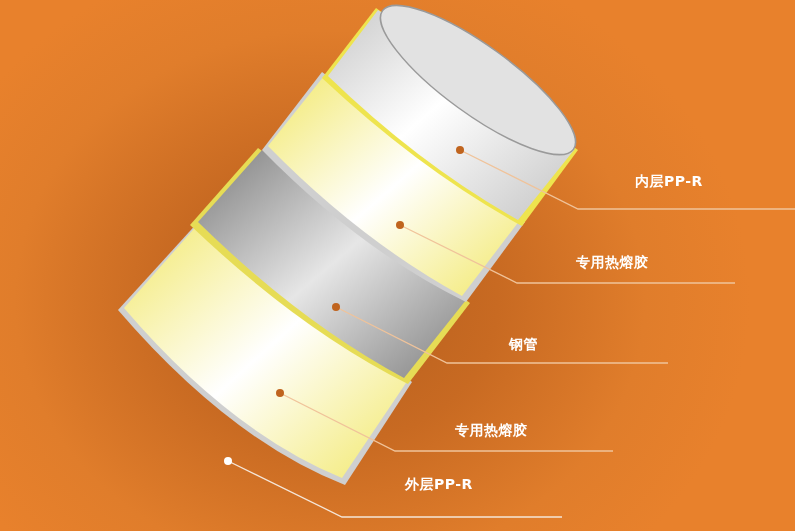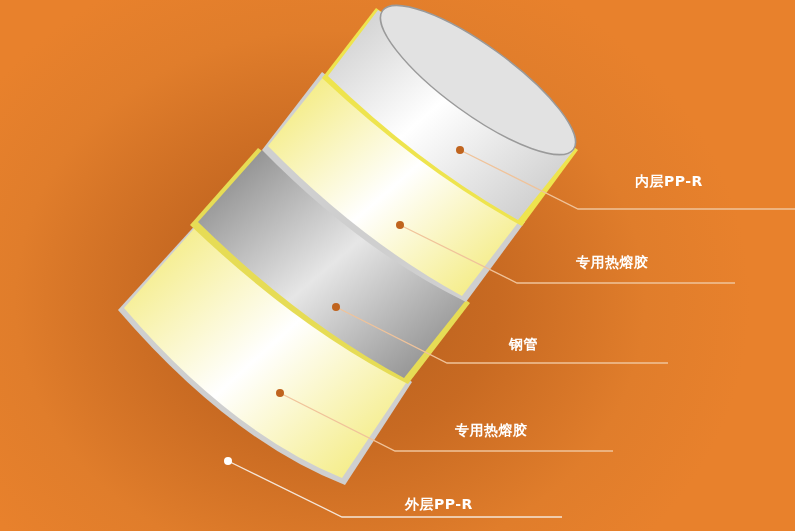--- a/index.html
+++ b/index.html
@@ -76,14 +76,14 @@
       <circle cx="336" cy="307" r="4" fill="#c0641e"></circle>
       <circle cx="280" cy="393" r="4" fill="#c0641e"></circle>
       <circle cx="228" cy="461" r="4" fill="#ffffff"></circle>
     </g>
   </svg>
 
   <div class="label" style="left:635px; top:173px;">内层PP-R</div>
   <div class="label" style="left:576px; top:254px;">专用热熔胶</div>
   <div class="label" style="left:509px; top:336px;font-family:Liberation Mono, monospace;">钢管</div>
   <div class="label" style="left:455px; top:422px;">专用热熔胶</div>
-  <div class="label" style="left:405px; top:496px;">外层PP-R</div>
+  <div class="label" style="left:405px; top:476px;">外层PP-R</div>
 </div>
 
 </body></html>

